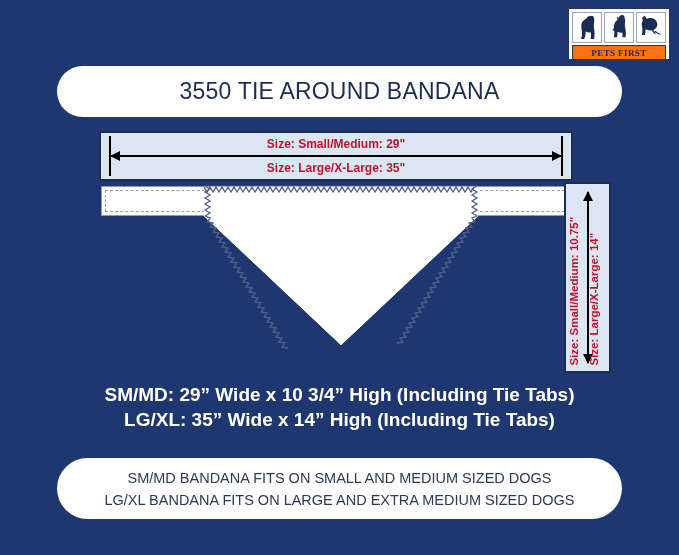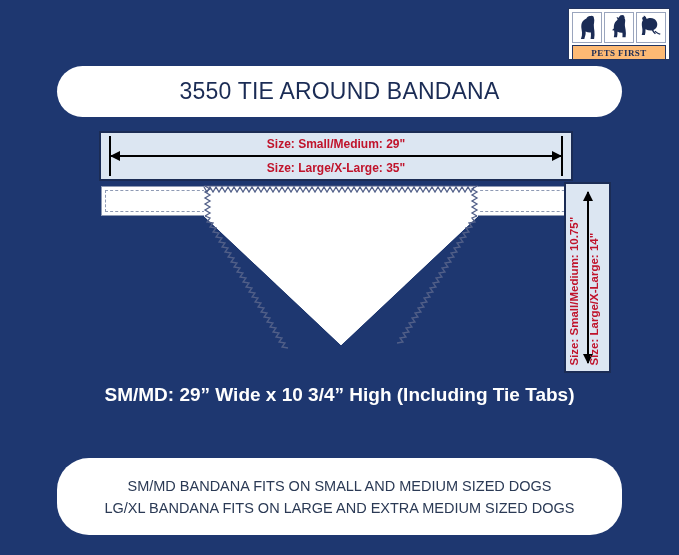--- a/index.html
+++ b/index.html
@@ -39,21 +39,21 @@
     background: #ffffff;
     display: flex;
     align-items: flex-end;
     justify-content: center;
     overflow: hidden;
   }
   .logo-frame svg { display: block; }
   .logo-word {
     margin-top: 2px;
     height: 13px;
-    background: #fdba74;
+    background: #f97316;
     border: 1px solid #22345f;
     display: flex;
     align-items: center;
     justify-content: center;
     font-size: 9px;
     font-weight: bold;
     letter-spacing: 0.4px;
     color: #1b2c55;
     font-family: "Liberation Serif", serif;
   }
@@ -219,21 +219,21 @@
     line-height: 25px;
     white-space: nowrap;
   }
 
   
   .fit-pill {
     position: absolute;
     left: 57px;
     top: 458px;
     width: 565px;
-    height: 77px;
+    height: 61px;
     background: #ffffff;
     border-radius: 32px;
     display: flex;
     flex-direction: column;
     align-items: center;
     justify-content: center;
   }
   .fit-pill div {
     color: #2b3a55;
     font-size: 14.5px;
@@ -318,20 +318,21 @@
       <div class="vline"></div>
       <div class="varrow top"></div>
       <div class="varrow bottom"></div>
     </div>
     <div class="vlabel l1">Size: Small/Medium: 10.75"</div>
     <div class="vlabel l2">Size: Large/X-Large: 14"</div>
   </div>
 
   <div class="dim-lines">
     <div>SM/MD: 29” Wide x 10 3/4” High (Including Tie Tabs)</div>
+    <div>LG/XL: 35” Wide x 14”  High (Including Tie Tabs)</div>
   </div>
 
   <div class="fit-pill">
     <div>SM/MD BANDANA FITS ON SMALL AND MEDIUM SIZED DOGS</div>
     <div>LG/XL BANDANA FITS ON LARGE AND EXTRA MEDIUM SIZED DOGS</div>
   </div>
 
 </div>
 
 </body></html>

